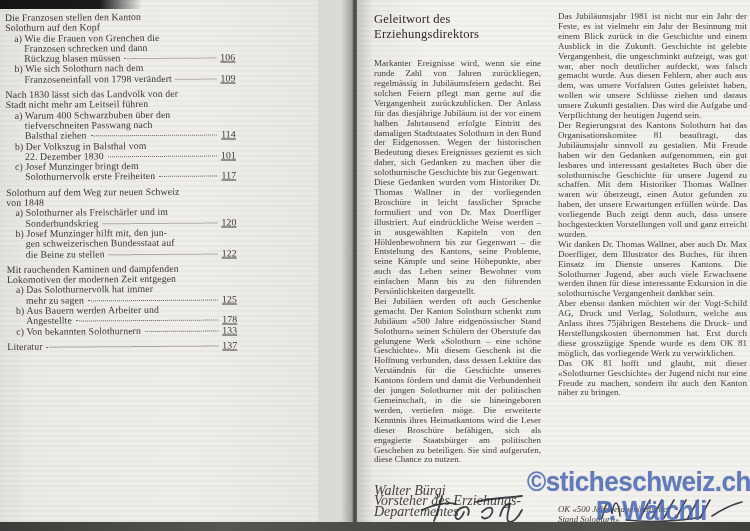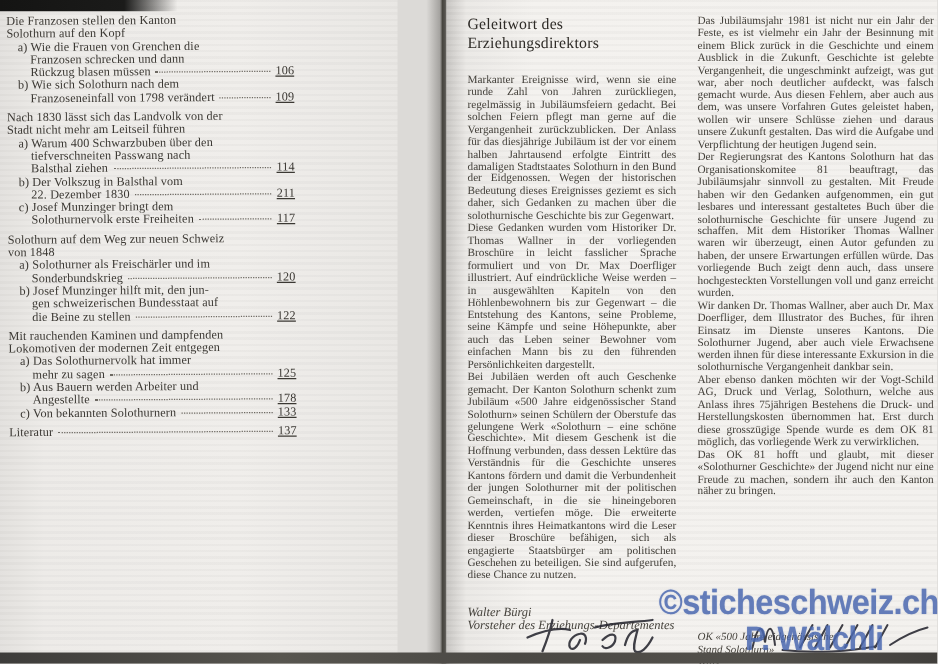--- a/index.html
+++ b/index.html
@@ -58,21 +58,21 @@
     letter-spacing:.2px;
   }
   .col-mid .fw-title{width:135px;margin-bottom:18px;}
   .col-right .fw-title{width:189px;margin-bottom:7px;}
   .fw-body p{
     margin:0;font-size:9px;line-height:9.9px;
     text-align:justify;color:#44413b;
   }
   .sig-mid{
     position:absolute;left:374px;top:486px;width:180px;
-    font-style:italic;font-size:10px;line-height:10.4px;color:#45423c;
+    font-style:italic;font-size:14px;line-height:10.4px;color:#45423c;
   }
   .sig-right{
     position:absolute;left:558px;top:456px;width:180px;
     font-style:italic;font-size:8.8px;line-height:10px;color:#45423c;margin-top:48px;
   }
   .sig-svg{position:absolute;pointer-events:none;}
   .sig-svg.mid{left:418px;top:488px;}
   .sig-svg.right{left:596px;top:490px;}
   
   .wm{
@@ -122,21 +122,21 @@
               <span class="t">Balsthal ziehen</span>
               <span class="toc-dots"></span>
               <span class="toc-page">114</span>
             </div>
           </div>
           <div class="toc-item">
             <div class="toc-line first">b) Der Volkszug in Balsthal vom</div>
             <div class="toc-lastrow cont">
               <span class="t">22. Dezember 1830</span>
               <span class="toc-dots"></span>
-              <span class="toc-page">211</span>
+              <span class="toc-page">101</span>
             </div>
           </div>
           <div class="toc-item">
             <div class="toc-line first">c) Josef Munzinger bringt dem</div>
             <div class="toc-lastrow cont">
               <span class="t">Solothurnervolk erste Freiheiten</span>
               <span class="toc-dots"></span>
               <span class="toc-page">117</span>
             </div>
           </div>

